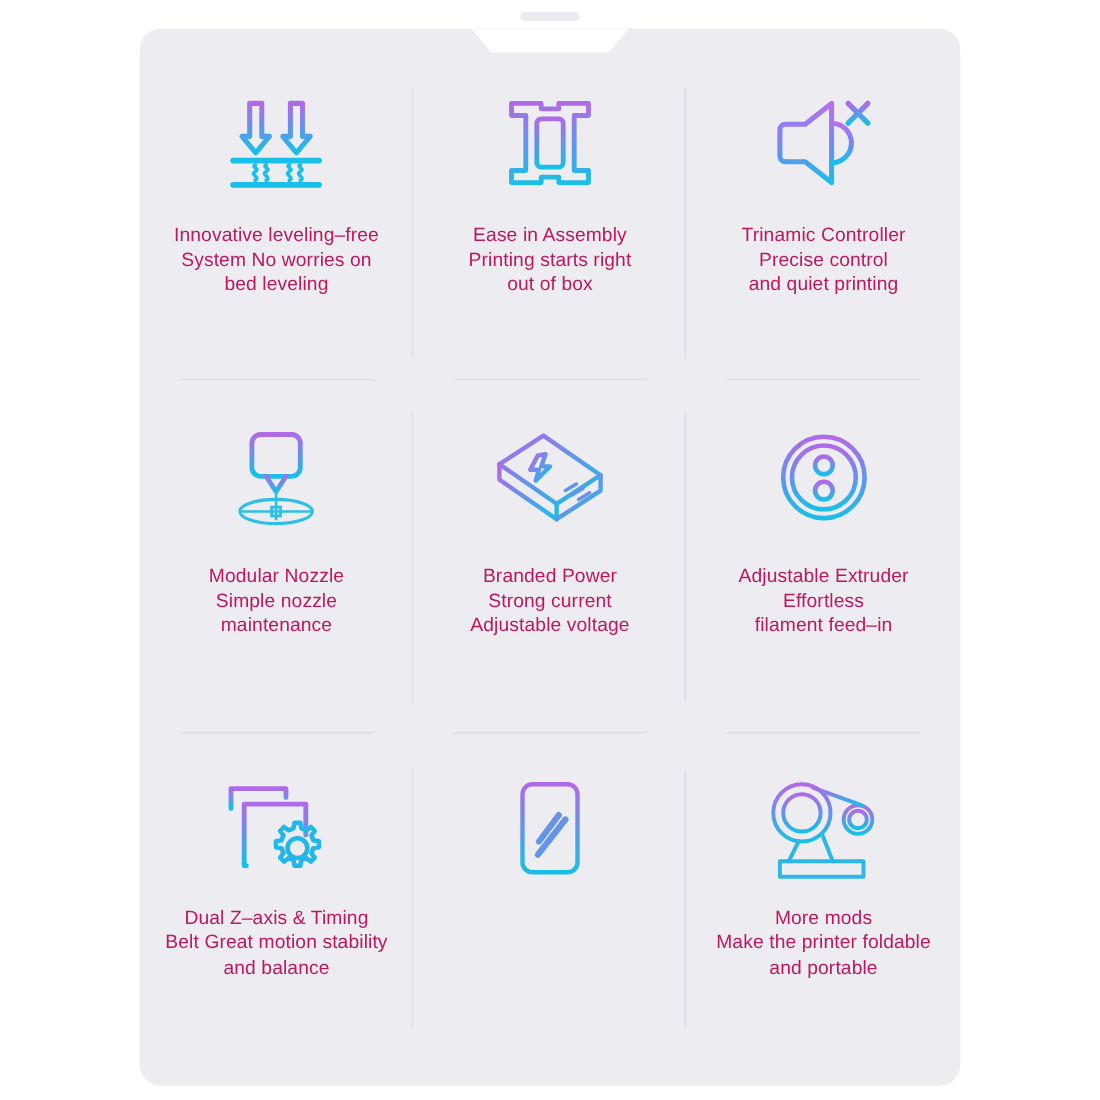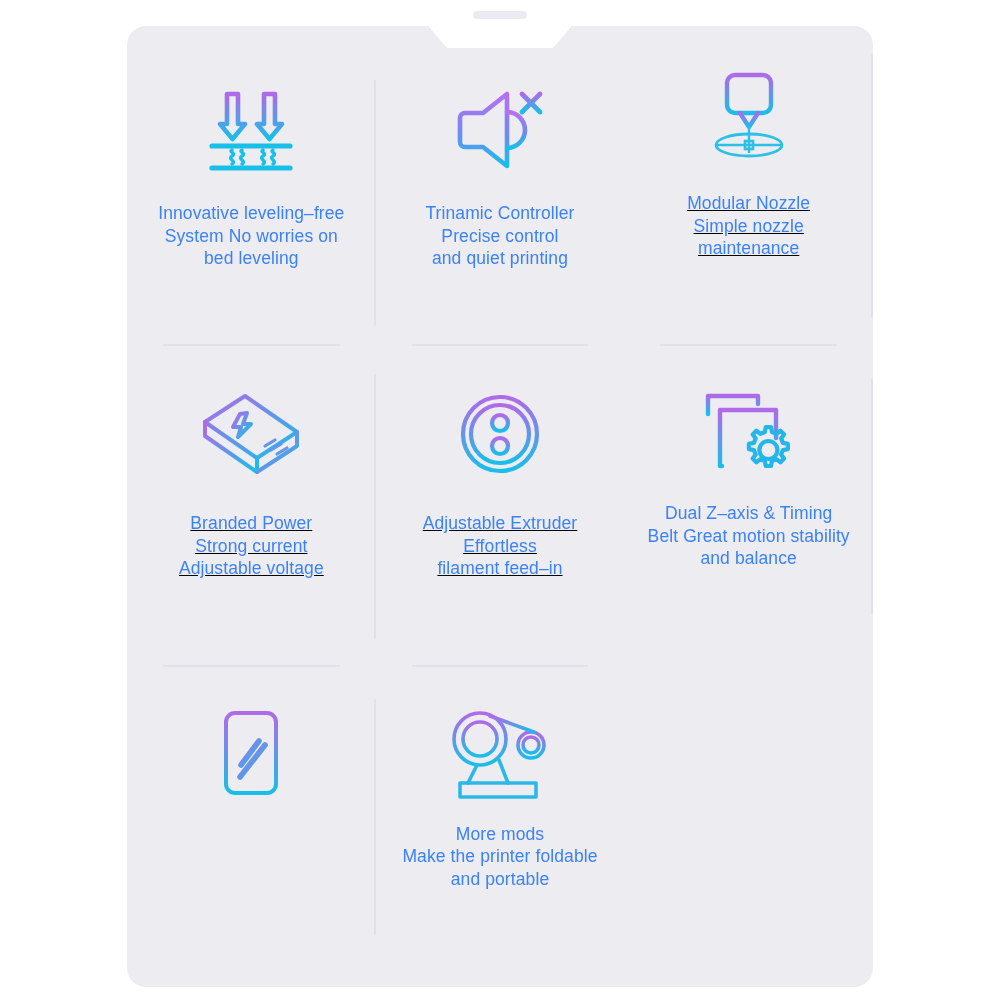--- a/index.html
+++ b/index.html
@@ -68,21 +68,21 @@
 
   .feature-cell {
     position: relative;
     display: flex;
     flex-direction: column;
     align-items: center;
     justify-content: flex-start;
     padding-top: 54px;
     box-sizing: border-box;
   }
-  .feature-cell.row-2 { padding-top: 38px; text-decoration: underline; }
+  .feature-cell.row-2 { padding-top: 38px; }
   .feature-cell.row-3 { padding-top: 36px; }
 
   
   .feature-cell.sep-right::after {
     content: "";
     position: absolute;
     right: 0;
     top: 54px;
     bottom: 20px;
     width: 2px;
@@ -108,21 +108,21 @@
     width: 120px;
     height: 100px;
     display: flex;
     align-items: center;
     justify-content: center;
   }
 
   .feature-text {
     margin-top: 22px;
     text-align: center;
-    color: #3b82f6;
+    color: #be185d;
     font-size: 17.5px;
     line-height: 22.5px;
     letter-spacing: 0.1px;
     font-weight: 400;
     white-space: pre-line;
     max-width: 230px;
   }
   .feature-cell.row-3 .feature-text { margin-top: 20px; max-width: 240px; }
   .feature-cell.row-2 .feature-text { margin-top: 28px; }
 </style>
@@ -172,20 +172,43 @@
             <path d="M60 80 c5-3 -5-5 0-8 c5-3 -4-4 0-6"></path>
             <path d="M70 80 c5-3 -5-5 0-8 c5-3 -4-4 0-6"></path>
           </g>
         </svg>
       </div>
       <div class="feature-text">Innovative leveling–free
 System No worries on
 bed leveling</div>
     </div>
 
+    <div class="feature-cell row-1 sep-right sep-bottom">
+      <div class="icon-wrap">
+        <svg width="86" height="92" viewBox="0 0 86 92">
+          <g fill="none" stroke="url(#pg)" stroke-width="4.4" stroke-linejoin="round" stroke-linecap="round">
+            <path d="M8 10 h27 v5 h16 v-5 h27 v11 h-13 v50 h13 v11 H51 v-5 H35 v5 H8 V71 h13 V21 H8 Z"></path>
+            <rect x="31" y="24" width="24" height="44" rx="4"></rect>
+            <g stroke-width="3.6">
+              <line x1="26" y1="32" x2="31" y2="32"></line>
+              <line x1="26" y1="41" x2="31" y2="41"></line>
+              <line x1="26" y1="50" x2="31" y2="50"></line>
+              <line x1="26" y1="59" x2="31" y2="59"></line>
+              <line x1="55" y1="32" x2="60" y2="32"></line>
+              <line x1="55" y1="41" x2="60" y2="41"></line>
+              <line x1="55" y1="50" x2="60" y2="50"></line>
+              <line x1="55" y1="59" x2="60" y2="59"></line>
+            </g>
+          </g>
+        </svg>
+      </div>
+      <div class="feature-text">Ease in Assembly
+Printing starts right
+out of box</div>
+    </div>
 
     <div class="feature-cell row-1 sep-bottom">
       <div class="icon-wrap">
         <svg width="96" height="88" viewBox="0 0 96 88">
           <g fill="none" stroke="url(#pgs)" stroke-width="4.6" stroke-linejoin="round" stroke-linecap="round">
             <path d="M8 32 a5 5 0 0 1 5-5 h18 L55 8 v72 L31 61 H13 a5 5 0 0 1 -5-5 Z"></path>
             <path d="M55 26 a18 18 0 0 1 0 36"></path>
           </g>
           <g stroke="url(#pg)" stroke-width="4.8" stroke-linecap="round">
             <line x1="70" y1="8" x2="88" y2="26"></line>

